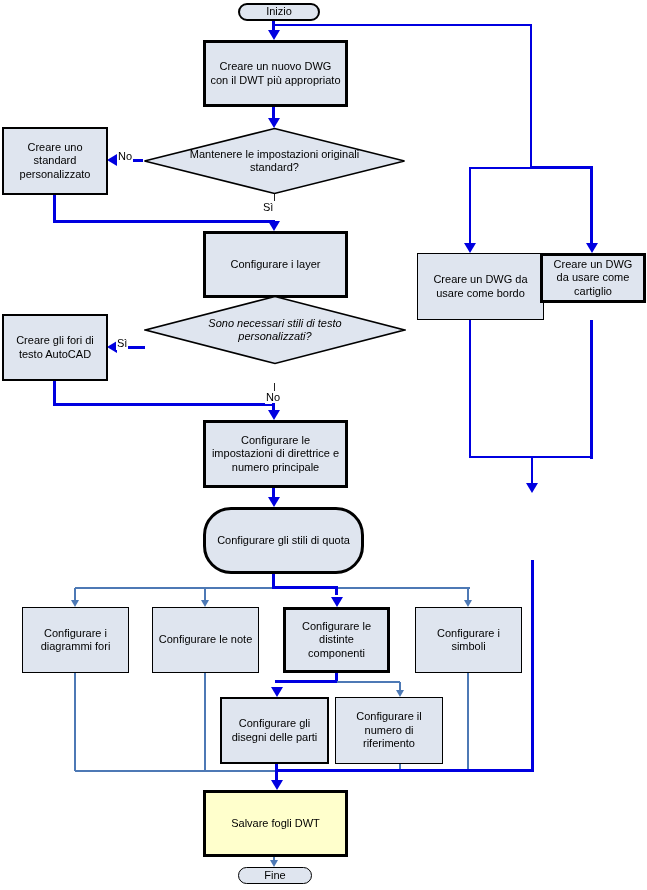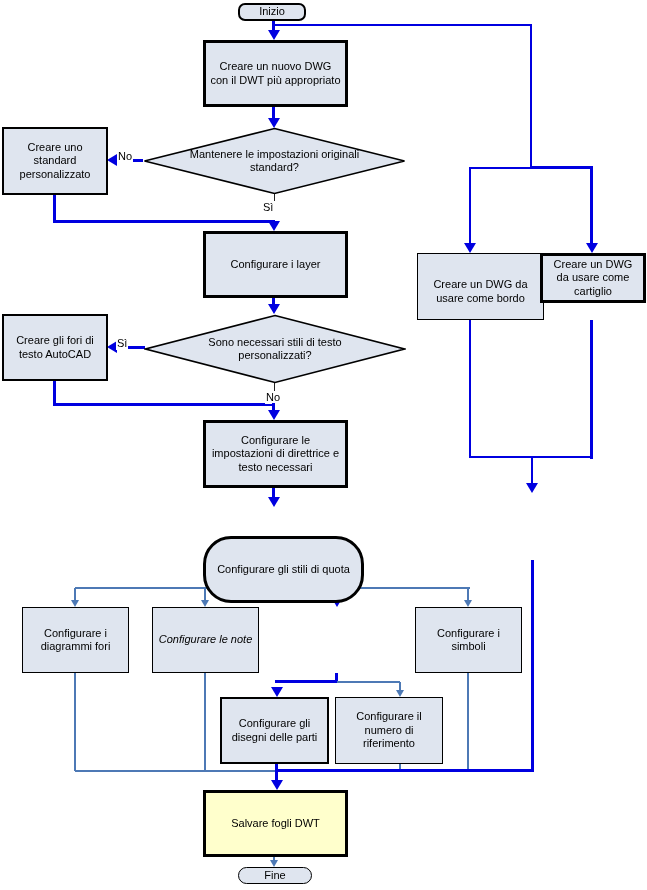--- a/index.html
+++ b/index.html
@@ -3,21 +3,21 @@
 <meta charset="utf-8">
 <style>
   html,body{margin:0;padding:0;background:#ffffff;}
   #canvas{
     position:relative;width:647px;height:890px;background:#fff;overflow:hidden;
     font-family:"Liberation Sans", sans-serif;font-size:11px;line-height:1.22;color:#000;
   }
   .node{
     position:absolute;box-sizing:border-box;background:var(--node-fill);
     display:flex;align-items:center;justify-content:center;text-align:center;
-    padding:14px 4px;
+    padding:6px 4px;
   }
   .b1{border:1.5px solid var(--border);}
   .b2{border:2px solid var(--border);}
   .b3{border:3px solid var(--border);}
   .pill{border-radius:9px;padding:0 2px;}
   .yellow{background:var(--save-fill);}
   .diamond{position:absolute;}
   .diamond svg{position:absolute;left:0;top:0;}
   .diamond .dlabel{
     position:absolute;left:15%;top:0;width:70%;height:100%;
@@ -116,21 +116,21 @@
   <div class="vl vB" style="left:275px;top:764px;height:9px;"></div>
   <div class="vl vS" style="left:399px;top:764px;height:8px;"></div>
   <div class="hl hS" style="left:75px;top:770px;width:202px;"></div>
   <div class="hl hB" style="left:275px;top:769px;width:259px;"></div>
   <div class="vl vB" style="left:275px;top:769px;height:12px;"></div>
   <div class="arr aBd" style="left:271px;top:780px;"></div>
 
   <div class="vl vS" style="left:273px;top:857px;height:5px;"></div>
   <div class="arr aSd" style="left:270px;top:860px;"></div>
 
-  <div class="node pill b2" style="left:238px;top:3px;width:68px;height:18px;border-radius:7px;">
+  <div class="node pill b2" style="left:238px;top:3px;width:82px;height:18px;">
     <span>Inizio</span>
   </div>
 
   <div class="node b3" style="left:203px;top:40px;width:145px;height:67px;">
     <span>Creare un nuovo DWG con il DWT più appropriato</span>
   </div>
 
   <div class="node b2" style="left:2px;top:127px;width:106px;height:68px;">
     <span>Creare uno standard personalizzato</span>
   </div>
@@ -143,52 +143,55 @@
   </div>
 
   <div class="node b3" style="left:203px;top:231px;width:145px;height:67px;">
     <span>Configurare i layer</span>
   </div>
 
   <div class="node b2" style="left:2px;top:314px;width:106px;height:67px;">
     <span>Creare gli fori di testo AutoCAD</span>
   </div>
 
-  <div class="diamond" style="left:144px;top:314px;width:262px;height:70px;">
+  <div class="diamond" style="left:144px;top:295px;width:262px;height:70px;font-style:italic;">
     <svg width="262" height="70" viewBox="0 0 262 70">
       <polygon points="131,1.5 260.5,35 131,68.5 1.5,35" fill="#dfe5ef" stroke="#000" stroke-width="1.6"></polygon>
     </svg>
     <span class="dlabel">Sono necessari stili di testo personalizzati?</span>
   </div>
 
-  <div class="node b1" style="left:417px;top:253px;width:127px;height:67px;align-items:flex-end;">
+  <div class="node b1" style="left:417px;top:253px;width:127px;height:67px;">
     <span>Creare un DWG da usare come bordo</span>
   </div>
 
   <div class="node b3" style="left:540px;top:253px;width:106px;height:50px;">
     <span>Creare un DWG da usare come cartiglio</span>
   </div>
 
   <div class="node b3" style="left:203px;top:420px;width:145px;height:68px;">
-    <span>Configurare le impostazioni di direttrice e testo necessari</span>
-  </div>
-
-  <div class="node b3" style="left:203px;top:536px;width:161px;height:67px;border-radius:28px;">
+    <span>Configurare le impostazioni di direttrice e numero principale</span>
+  </div>
+
+  <div class="node b3" style="left:203px;top:507px;width:161px;height:67px;border-radius:28px;">
     <span>Configurare gli stili di quota</span>
   </div>
 
 
   <div class="node b1" style="left:22px;top:607px;width:107px;height:66px;">
     <span>Configurare i diagrammi fori</span>
   </div>
 
-  <div class="node b1" style="left:152px;top:607px;width:107px;height:66px;font-style:italic;">
+  <div class="node b1" style="left:152px;top:607px;width:107px;height:66px;">
     <span>Configurare le note</span>
   </div>
 
+  <div class="node b3" style="left:283px;top:607px;width:107px;height:66px;">
+    <span>Configurare le distinte componenti</span>
+  </div>
 
   <div class="node b1" style="left:415px;top:607px;width:107px;height:66px;">
     <span>Configurare i simboli</span>
   </div>
 
   <div class="node b2" style="left:220px;top:697px;width:109px;height:67px;">
     <span>Configurare gli disegni delle parti</span>
   </div>
 
   <div class="node b1" style="left:335px;top:697px;width:108px;height:67px;text-align:center;">

